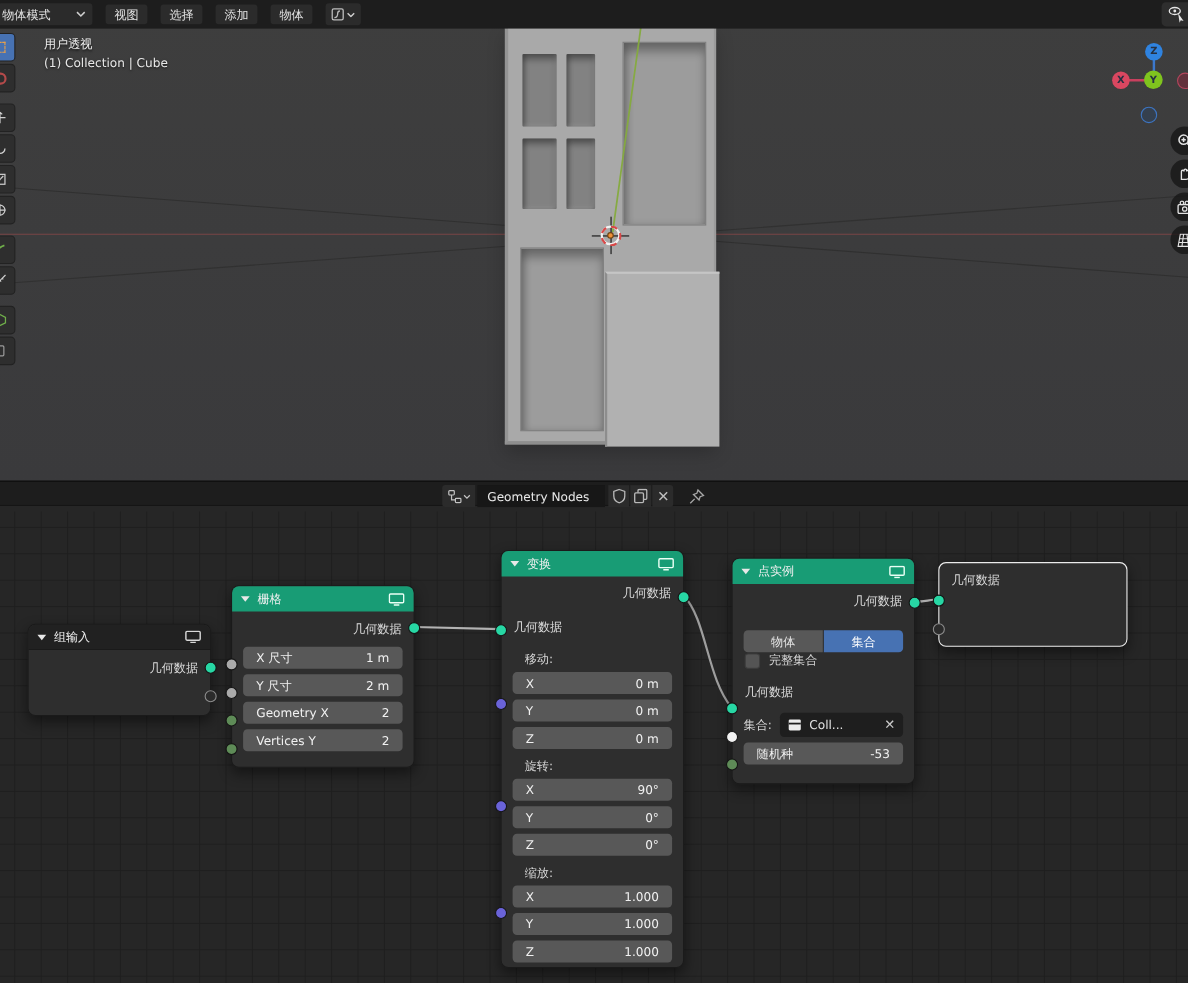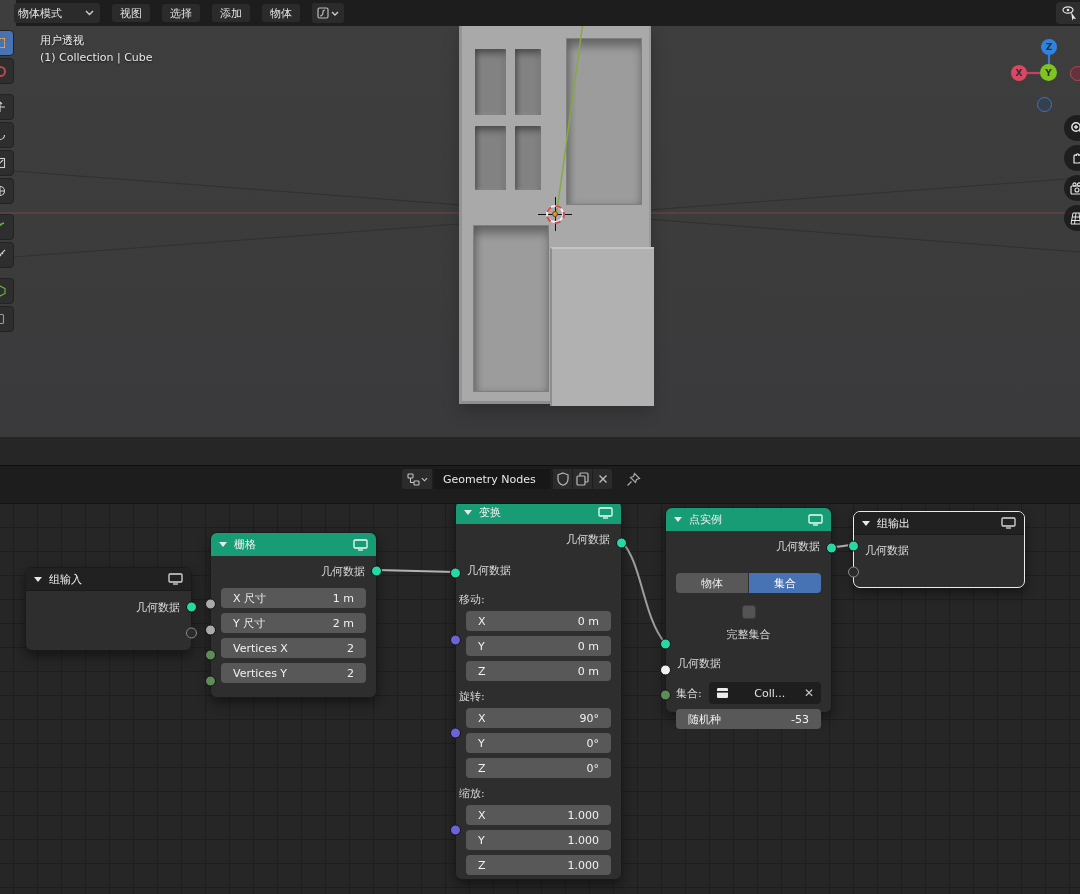--- a/index.html
+++ b/index.html
@@ -5,21 +5,21 @@
   * { margin:0; padding:0; box-sizing:border-box; }
   html,body { width:1080px; height:894px; overflow:hidden; background:#262626;
     font-family:"DejaVu Sans","Liberation Sans",sans-serif; font-size:11px; color:#d9d9d9;
     -webkit-font-smoothing:antialiased; }
   #app { position:relative; width:1080px; height:894px; }
 
   
   .viewport { position:absolute; left:0; top:0; width:1080px; height:437px;
     background:linear-gradient(#3e3e3e,#3a3a3c); overflow:hidden; }
   .vp-header { position:absolute; left:0; top:0; right:0; height:26px; background:#1d1d1d;
-    display:flex; align-items:center; z-index:30;margin-left:16px; }
+    display:flex; align-items:center; z-index:30; }
   .mode-select { display:flex; align-items:center; justify-content:space-between;
     width:86px; height:20px; margin-left:-2px; background:#2b2b2b; border-radius:3px;
     padding:0 6px 0 4px; color:#e3e3e3; }
   .menu-btn { height:18px; padding:0 8px; margin-left:12px; background:#2b2b2b; border-radius:3px;
     display:flex; align-items:center; color:#e3e3e3; }
   .icon-dd { height:20px; width:32px; margin-left:12px; background:#2b2b2b; border-radius:3px;
     display:flex; align-items:center; justify-content:center; gap:2px; }
   .eye-btn { position:absolute; right:-4px; top:2px; width:28px; height:22px; background:#2e2e2e;
     border-radius:4px; display:flex; align-items:center; justify-content:center; }
 
@@ -61,22 +61,22 @@
   
   .gizmo { position:absolute; left:1006px; top:35px; width:80px; height:80px; z-index:20; }
   .gz-ball { position:absolute; width:16px; height:16px; border-radius:50%; display:flex;
     align-items:center; justify-content:center; font-size:9px; font-weight:bold; color:#253042; }
   .gz-hollow { position:absolute; border-radius:50%; }
 
   .vtool { position:absolute; left:1064px; width:26px; height:26px; border-radius:50%;
     background:rgba(22,22,22,.78); z-index:20; display:flex; align-items:center; justify-content:center; }
 
   
-  .ne-header { position:absolute; left:0; top:437px; right:0; height:39px; background:#1d1d1d;
-    border-top:1px solid #0e0e0e; border-bottom:1px solid #151515; z-index:10;margin-top:28px; }
+  .ne-header { position:absolute; left:0; top:437px; right:0; height:23px; background:#1d1d1d;
+    border-top:1px solid #0e0e0e; border-bottom:1px solid #151515; z-index:10; }
   .ne-controls { position:absolute; left:402px; top:3px; display:flex; align-items:center; }
   .browse-btn { width:30px; height:20px; background:#2b2b2b; border-radius:3px 0 0 3px;
     display:flex; align-items:center; justify-content:center; gap:1px; margin-right:2px; }
   .tree-name { width:116px; height:20px; background:#171717; color:#e8e8e8;
     display:flex; align-items:center; padding-left:9px; }
   .seg-btn { width:19px; height:20px; background:#2b2b2b; margin-left:1px;
     display:flex; align-items:center; justify-content:center; }
   .seg-btn.first { margin-left:3px; }
   .seg-btn.last { border-radius:0 3px 3px 0; }
   .pin-btn { margin-left:14px; display:flex; align-items:center; }
@@ -93,39 +93,39 @@
   .node.selected { border:1px solid #ebebeb; }
   .nh { height:23px; display:flex; align-items:center; gap:7px; padding:0 8px;
     border-radius:6px 6px 0 0; color:#f0f0f0; }
   .nh-teal { background:#189c75; }
   .nh-dark { background:#212121; border-bottom:1px solid #1a1a1a; }
   .tri { width:0; height:0; border-left:4px solid transparent; border-right:4px solid transparent;
     border-top:5px solid #e8e8e8; }
   .mon { margin-left:auto; display:flex; }
   .out-row { display:flex; justify-content:flex-end; padding:0 11px; color:#dcdcdc; }
   .in-row { display:flex; padding:0 11px; color:#dcdcdc; }
-  .sec-label { padding:0 3px; color:#d6d6d6; }
+  .sec-label { padding:0 21px; color:#d6d6d6; }
   .nfields { padding:0 10px; }
   .field { height:20px; background:#585858; border-radius:4px; margin-bottom:5px;
     display:flex; align-items:center; justify-content:space-between; padding:0 12px; color:#f1f1f1; }
   .sk { position:absolute; width:11px; height:11px; border-radius:50%;
     border:1px solid #141414; transform:translateY(-50%); z-index:6; }
   .sk.l { left:-6px; } .sk.r { right:-6px; }
   .sk-geo { background:#27d7a4; } .sk-float { background:#aaaaaa; }
   .sk-int { background:#5e8b57; } .sk-vec { background:#6a63d9; }
   .sk-col { background:#f2f2f2; }
   .sk-virt { background:#2b2b2b; border:1.5px solid #8d8d8d; }
 
   .toggle-row { display:flex; padding:0 10px; }
   .tg { flex:1; height:20px; display:flex; align-items:center; justify-content:center; }
   .tg-obj { background:#585858; border-radius:4px 0 0 4px; color:#e8e8e8; }
   .tg-col { background:#4772b3; border-radius:0 4px 4px 0; color:#fff; margin-left:1px; }
   .chk-row { display:flex; align-items:center; gap:8px; padding:0 11px; color:#d6d6d6; }
   .chk { width:14px; height:14px; background:#545454; border-radius:3px; border:1px solid #3e3e3e; }
-  .coll-row { display:flex; align-items:center; padding:0 10px;text-align:center; }
+  .coll-row { display:flex; align-items:center; padding:0 10px; }
   .coll-field { flex:1; height:22px; margin-left:7px; background:#1e1e1e; border-radius:4px;
     display:flex; align-items:center; padding:0 7px; color:#e2e2e2; }
   .coll-name { flex:1; margin-left:7px; white-space:nowrap; overflow:hidden; }
   .x-glyph { color:#c9c9c9; font-size:12px; }
   .seed-field { margin:5px 10px 0; }
 </style>
 </head>
 <body>
 
 <div id="app">
@@ -383,21 +383,21 @@
       <div class="nfields" style="padding-top:9px;">
         <div class="field">
             <span>X 尺寸</span>
             <span>1 m</span>
           </div>
         <div class="field">
             <span>Y 尺寸</span>
             <span>2 m</span>
           </div>
         <div class="field">
-            <span>Vertices X</span>
+            <span>Geometry X</span>
             <span>2</span>
           </div>
         <div class="field">
             <span>Vertices Y</span>
             <span>2</span>
           </div>
       </div>
       <div class="sk r sk-geo" style="top:38px;"></div>
       <div class="sk l sk-float" style="top:71px;"></div>
       <div class="sk l sk-float" style="top:97px;"></div>
@@ -489,21 +489,21 @@
           <span>几何数据</span>
         </div>
       <div class="toggle-row" style="margin-top:19px;">
         <div class="tg tg-obj">
             <span>物体</span>
           </div>
         <div class="tg tg-col">
             <span>集合</span>
           </div>
       </div>
-      <div class="chk-row" style="margin-top:12px;flex-direction:column;">
+      <div class="chk-row" style="">
         <div class="chk"></div>
         <span>完整集合</span>
       </div>
       <div class="in-row" style="margin-top:14px;">
           <span>几何数据</span>
         </div>
       <div class="coll-row" style="margin-top:11px;">
         <span>集合:</span>
         <div class="coll-field">
           <svg width="13" height="12" viewBox="0 0 13 12">
@@ -518,30 +518,20 @@
         <span>随机种</span>
           <span>-53</span>
       </div>
       <div class="sk r sk-geo" style="top:40px;"></div>
       <div class="sk l sk-geo" style="top:136px;"></div>
       <div class="sk l sk-col" style="top:162px;"></div>
       <div class="sk l sk-int" style="top:187px;"></div>
     </div>
 
     <div class="node selected" style="left:853px;top:46px;width:172px;height:77px;">
-      <div class="nh nh-dark">
-        <div class="tri"></div>
-        <span>组输出</span>
-        <span class="mon">
-            <svg width="15" height="12" viewBox="0 0 15 12">
-              <rect x="1" y="1" width="13" height="8" rx="1" fill="none" stroke="#d8d8d8" stroke-width="1.3"></rect>
-              <path d="M5 11 H10" stroke="#d8d8d8" stroke-width="1.3"></path>
-            </svg>
-          </span>
-      </div>
       <div class="in-row" style="padding-top:8px;">
           <span>几何数据</span>
         </div>
       <div class="sk l sk-geo" style="top:34px;"></div>
       <div class="sk l sk-virt" style="top:60px;"></div>
     </div>
 
   </div>
 </div>
 

